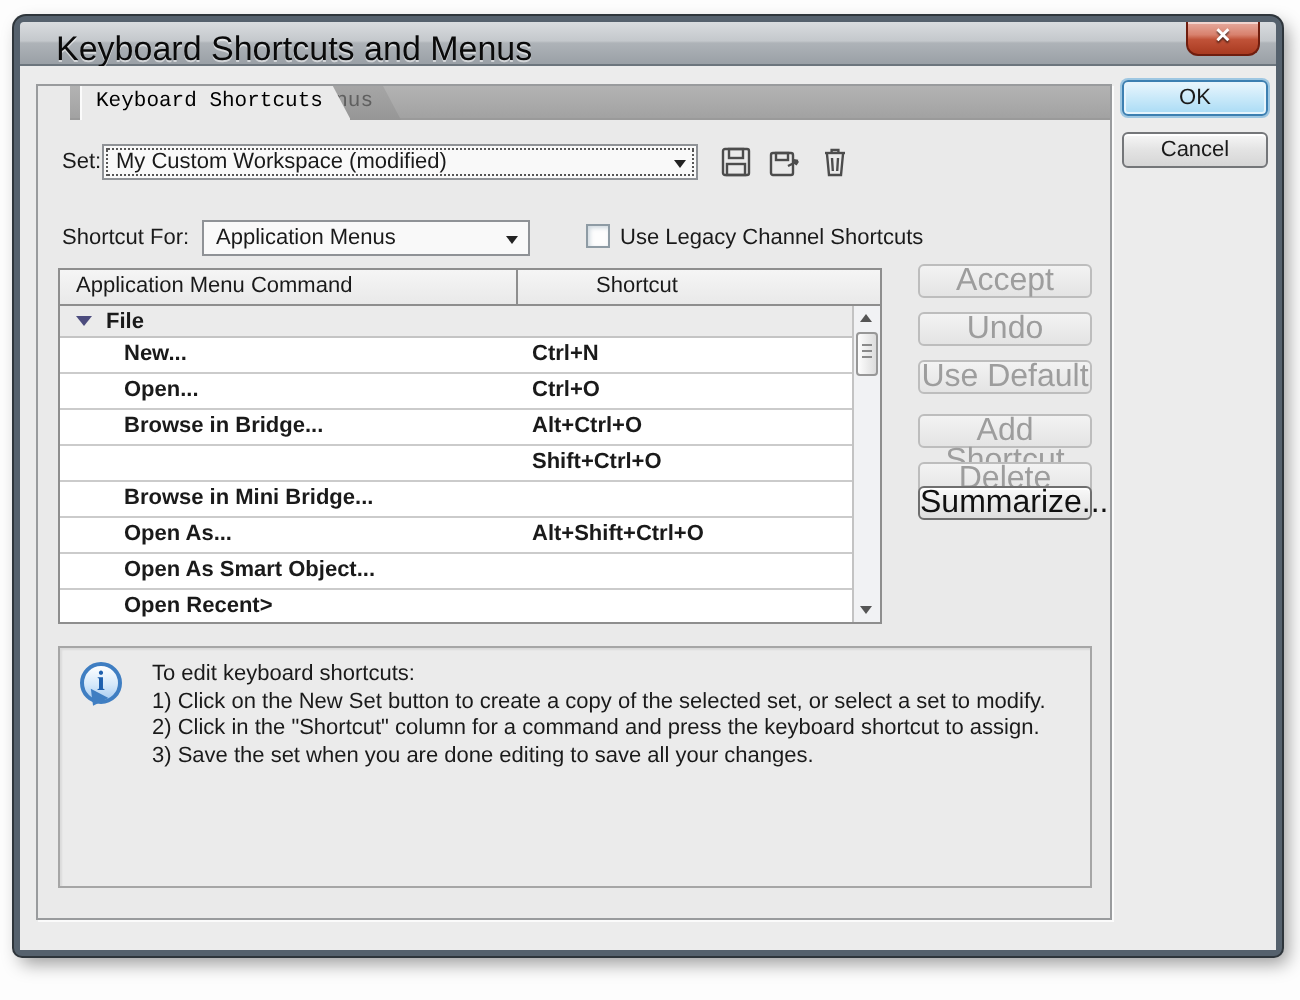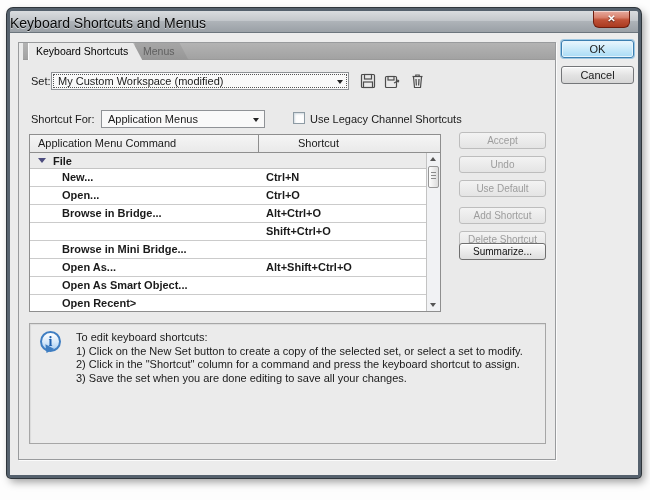--- a/index.html
+++ b/index.html
@@ -20,21 +20,21 @@
     box-shadow:0 0 0 1px #2e353b, 3px 4px 9px rgba(0,0,0,.38);
     background:#ececec;
   }
   .titlebar {
     position:absolute; top:0; left:0; right:0; height:22px;
     background:linear-gradient(#d9dcdf 0%, #c4c8cc 45%, #aeb3b8 50%, #9aa0a6 100%);
     border-bottom:1px solid #6c757d;
     border-radius:2px 2px 0 0;
   }
   .title-text {
-    position:absolute; left:0; top:4px; font-size:14px; color:#0a0a0a;
+    position:absolute; left:18px; top:4px; font-size:17px; color:#0a0a0a;
     text-shadow:0 1px 0 rgba(255,255,255,.55);
   }
   .close-btn {
     position:absolute; right:8px; top:0; width:37px; height:17px;
     background:linear-gradient(#e7aca0 0%, #d8816d 40%, #c05238 55%, #a93a20 100%);
     border:1px solid #6f1d0e; border-top:none;
     border-radius:0 0 6px 6px;
     color:#fff; text-align:center; line-height:15px; font-size:10px; font-weight:bold;
     text-shadow:0 1px 1px rgba(0,0,0,.6);
     box-shadow:inset 0 1px 0 rgba(255,255,255,.5);
@@ -61,23 +61,24 @@
   }
 
   
   .tab-panel {
     position:absolute; left:8px; top:9px; width:538px; height:418px;
     border:1px solid #999b9d;
     background:#eaeaea;
     box-shadow:1px 1px 0 rgba(255,255,255,.8);
   }
   .tab-strip {
-    position:absolute; top:0; left:4px; right:0; height:17px;
+    position:absolute; top:0; left:16px; right:0; height:17px;
     background:linear-gradient(#b3b3b3, #a2a2a2);
     border-bottom:1px solid #9a9a9a;
+    font-family:Liberation Mono, monospace;
   }
   .tab {
     position:absolute; top:0; height:17px; padding:0 14px 0 8px; line-height:17px;
     font-size:10.5px;
     clip-path:polygon(0 0, calc(100% - 9px) 0, 100% 100%, 0 100%);
   }
   .tab.active {
     left:5px; background:#eaeaea; color:#000; z-index:2;
     box-shadow:inset 1px 0 0 #fbfbfb;
   }
@@ -160,21 +161,21 @@
     position:absolute; left:1px; right:1px; top:13px; height:22px;
     background:linear-gradient(90deg,#fdfdfd,#dcdcdc);
     border:1px solid #979797; border-radius:2px;
   }
   .sb-grip { position:absolute; left:2px; right:2px; top:8px; height:1px; background:#8a8a8a;
     box-shadow:0 3px 0 #8a8a8a, 0 -3px 0 #8a8a8a; }
 
   
   .side-btn {
     position:absolute; left:440px; width:87px; height:17px;
-    border-radius:3px; text-align:center; line-height:15px; font-size:10px; cursor:default;
+    border-radius:3px; text-align:center; line-height:15px; font-size:16px; cursor:default;
   }
   .side-btn.disabled {
     border:1px solid #bdbdbd; color:#9d9d9d;
     background:linear-gradient(#f3f3f3,#e4e4e4);
   }
   .side-btn.enabled {
     border:1px solid #6f6f6f; color:#111;
     background:linear-gradient(#f9f9f9,#dedede);
     box-shadow:inset 0 1px 0 #fff;
   }

